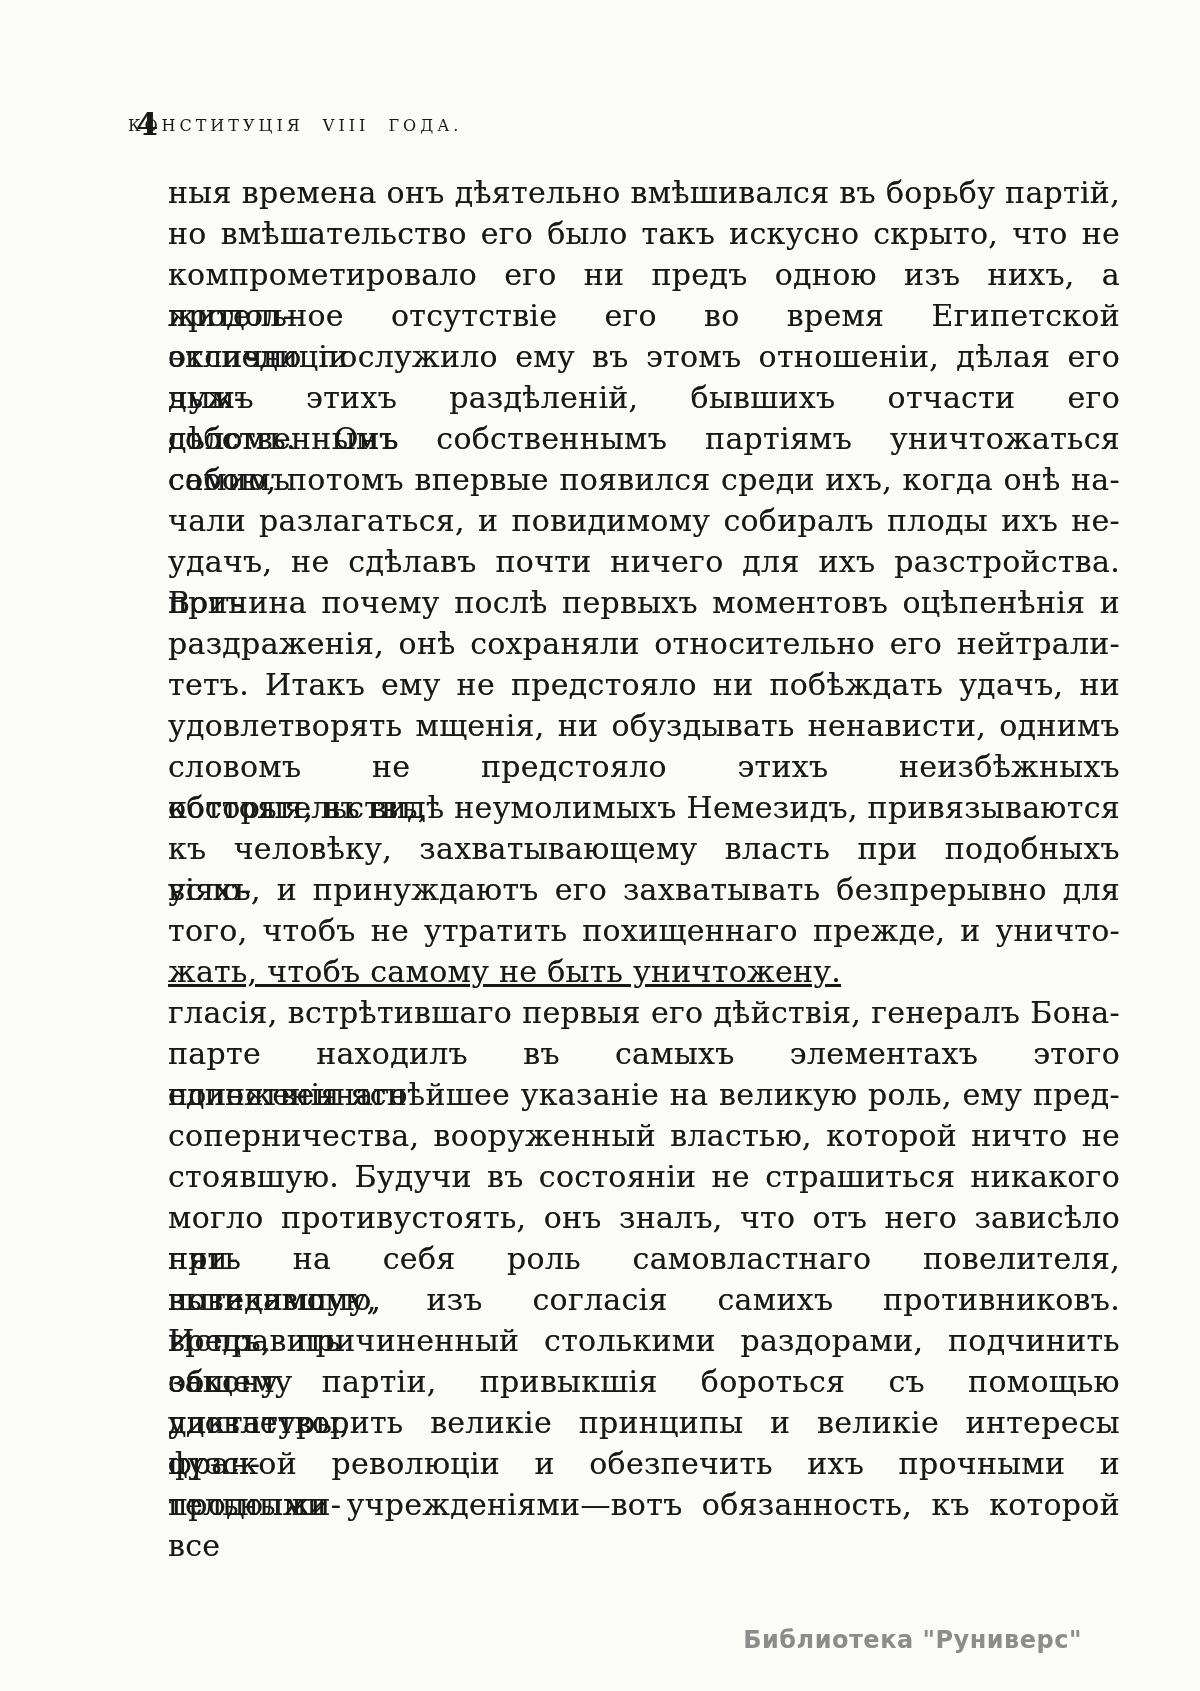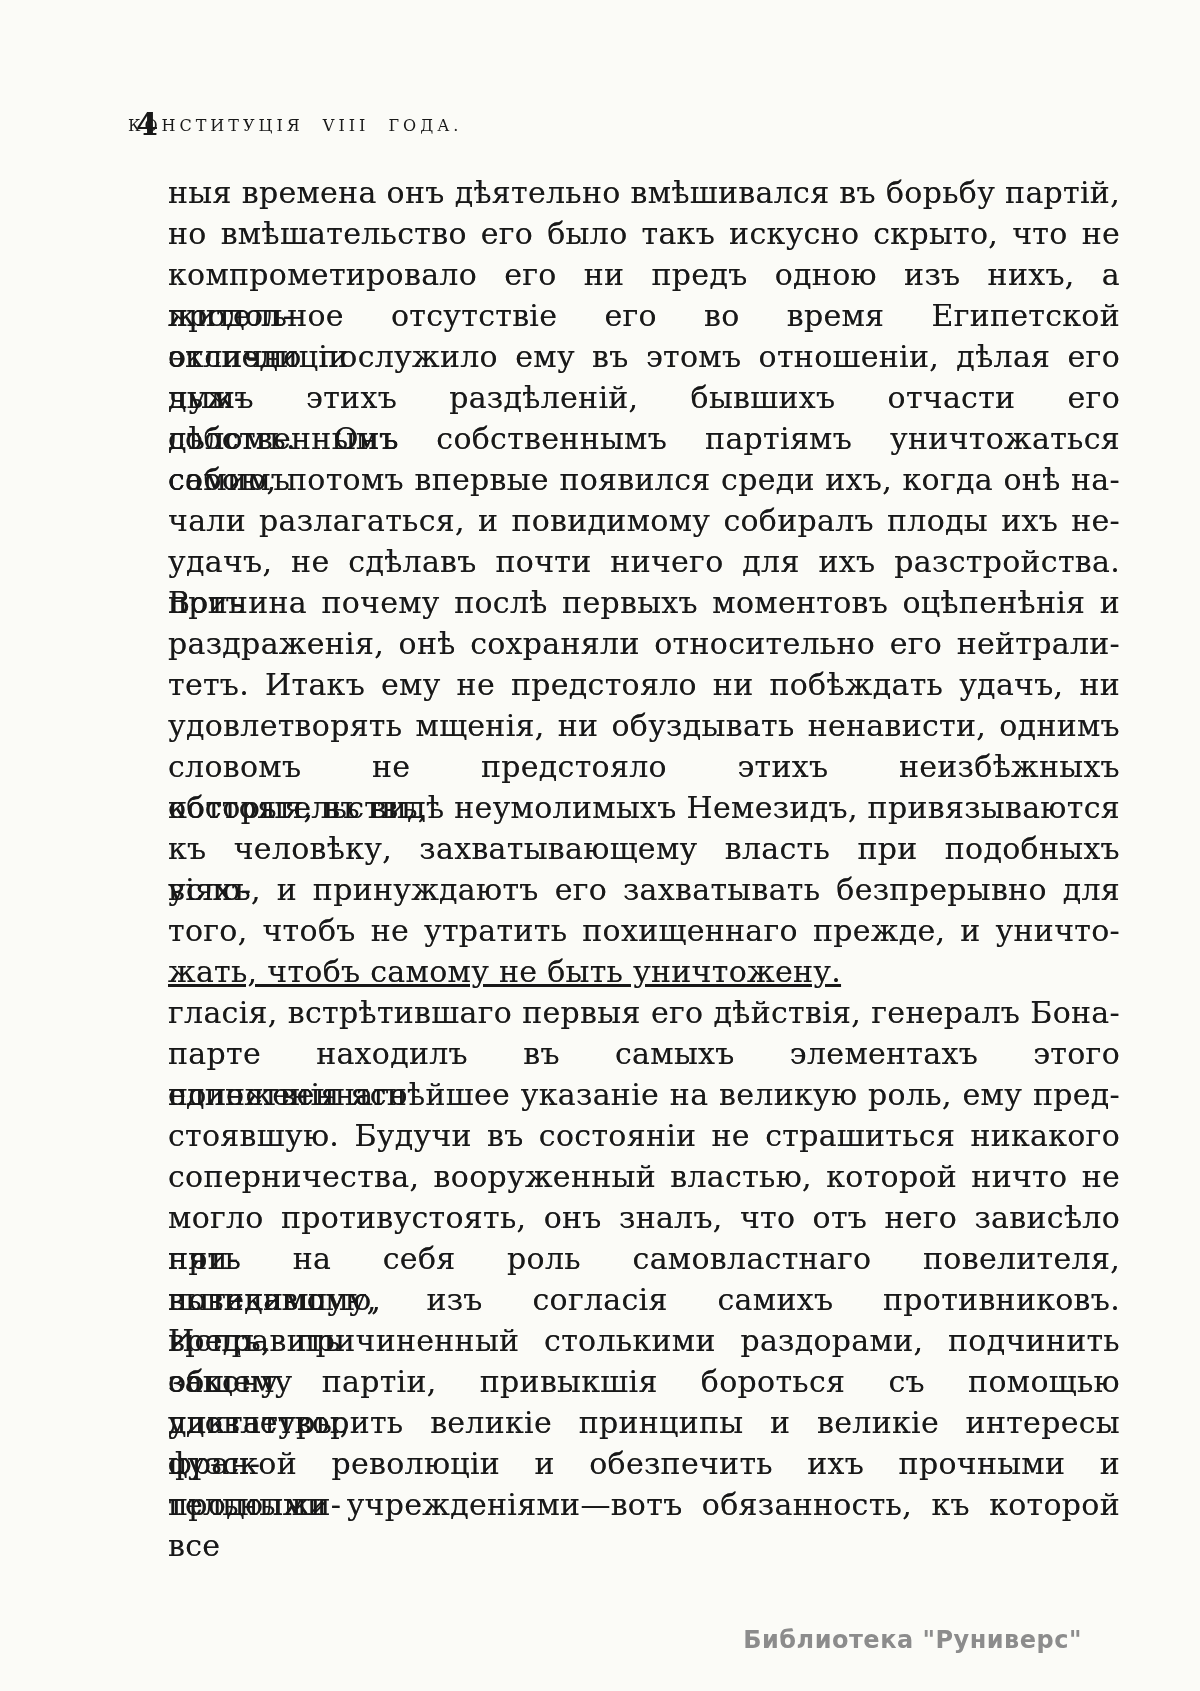--- a/index.html
+++ b/index.html
@@ -112,22 +112,22 @@
       <div class="line">удовлетворять мщенія, ни обуздывать ненависти, однимъ</div>
       <div class="line">словомъ не предстояло этихъ неизбѣжныхъ обстоятельствъ,</div>
       <div class="line">которыя, въ видѣ неумолимыхъ Немезидъ, привязываются</div>
       <div class="line">къ человѣку, захватывающему власть при подобныхъ усло-</div>
       <div class="line">віяхъ, и принуждаютъ его захватывать безпрерывно для</div>
       <div class="line">того, чтобъ не утратить похищеннаго прежде, и уничто-</div>
       <div class="line no-just">жать, чтобъ самому не быть уничтожену.</div>
       <div class="line">гласія, встрѣтившаго первыя его дѣйствія, генералъ Бона-</div>
       <div class="line">парте находилъ въ самыхъ элементахъ этого единственнаго</div>
       <div class="line">положенія яснѣйшее указаніе на великую роль, ему пред-</div>
+      <div class="line">соперничества, вооруженный властью, которой ничто не</div>
       <div class="line">стоявшую. Будучи въ состояніи не страшиться никакого</div>
-      <div class="line">соперничества, вооруженный властью, которой ничто не</div>
       <div class="line">могло противустоять, онъ зналъ, что отъ него зависѣло при-</div>
       <div class="line">нять на себя роль самовластнаго повелителя, вытекавшую,</div>
       <div class="line">повидимому, изъ согласія самихъ противниковъ. Исправить</div>
       <div class="line">вредъ, причиненный столькими раздорами, подчинить общему</div>
       <div class="line">закону партіи, привыкшія бороться съ помощью диктатуры,</div>
       <div class="line">удовлетворить великіе принципы и великіе интересы фран-</div>
       <div class="line">цузской революціи и обезпечить ихъ прочными и продолжи-</div>
       <div class="line">тельными учрежденіями—вотъ обязанность, къ которой все</div>
     </div>
 

